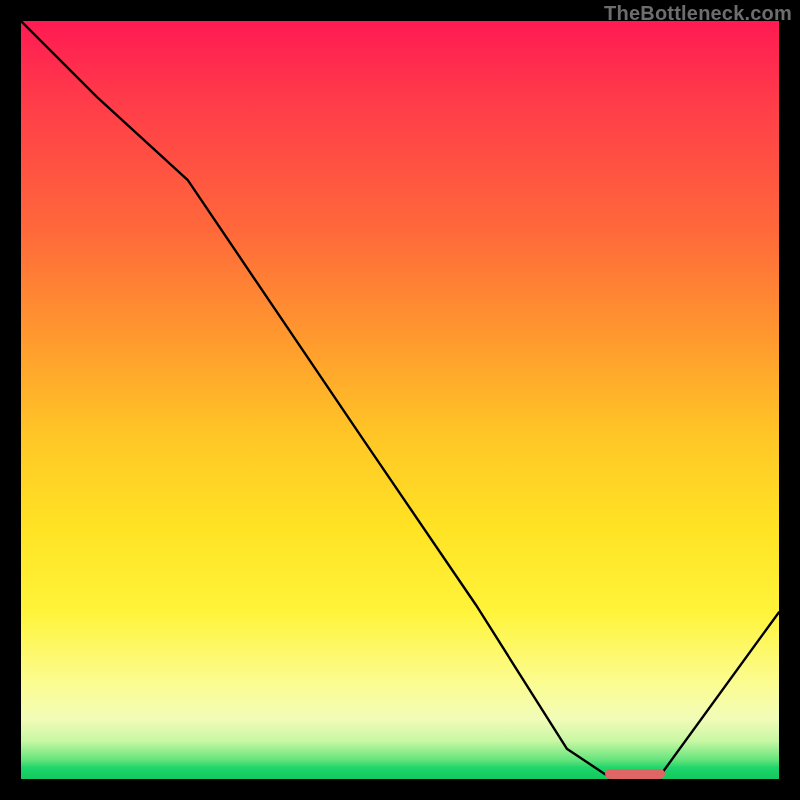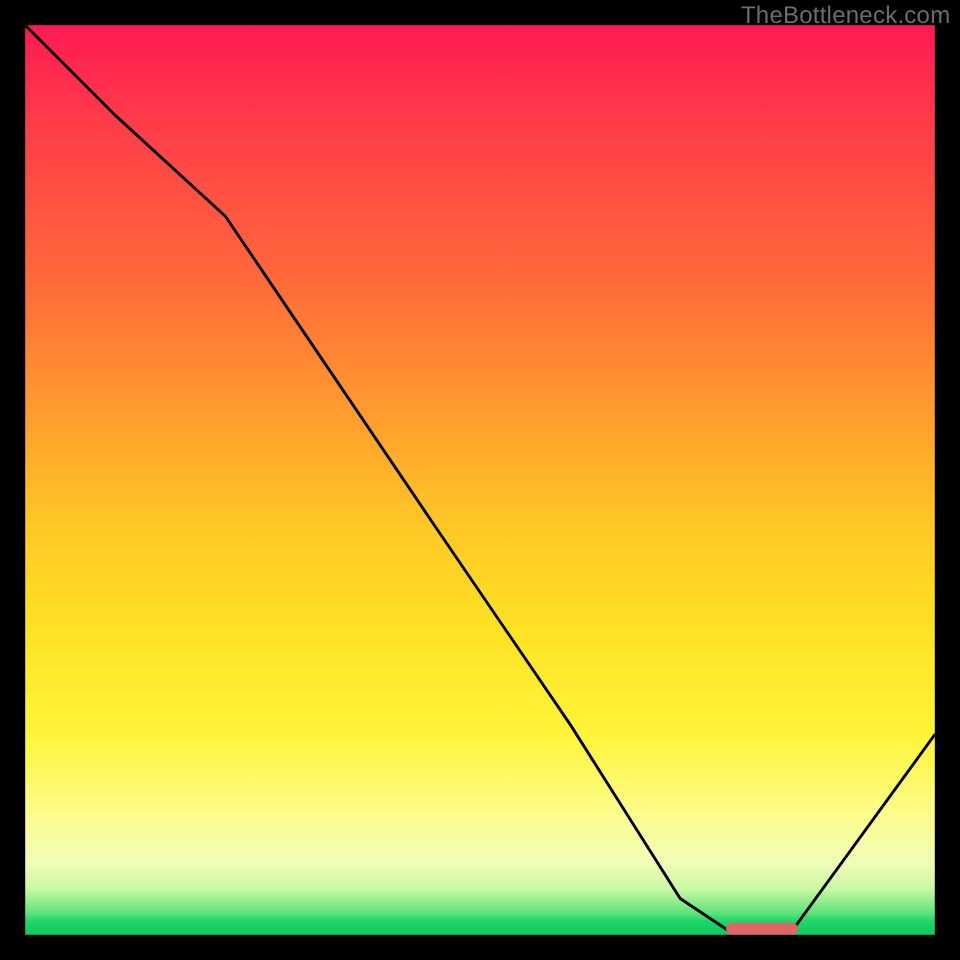--- a/index.html
+++ b/index.html
@@ -56,21 +56,21 @@
     height: 10px;
     border-radius: 5px;
     background: #e06666;
   }
   .watermark {
     position: absolute;
     top: 2px;
     right: 8px;
     color: #6d6d6d;
     font-size: 20px;
-    font-weight: 400;
+    font-weight: 700;
     letter-spacing: 0.2px;
   }
 </style>
 </head>
 <body>
 
 <div class="watermark">TheBottleneck.com</div>
 
 <div class="frame">
 

